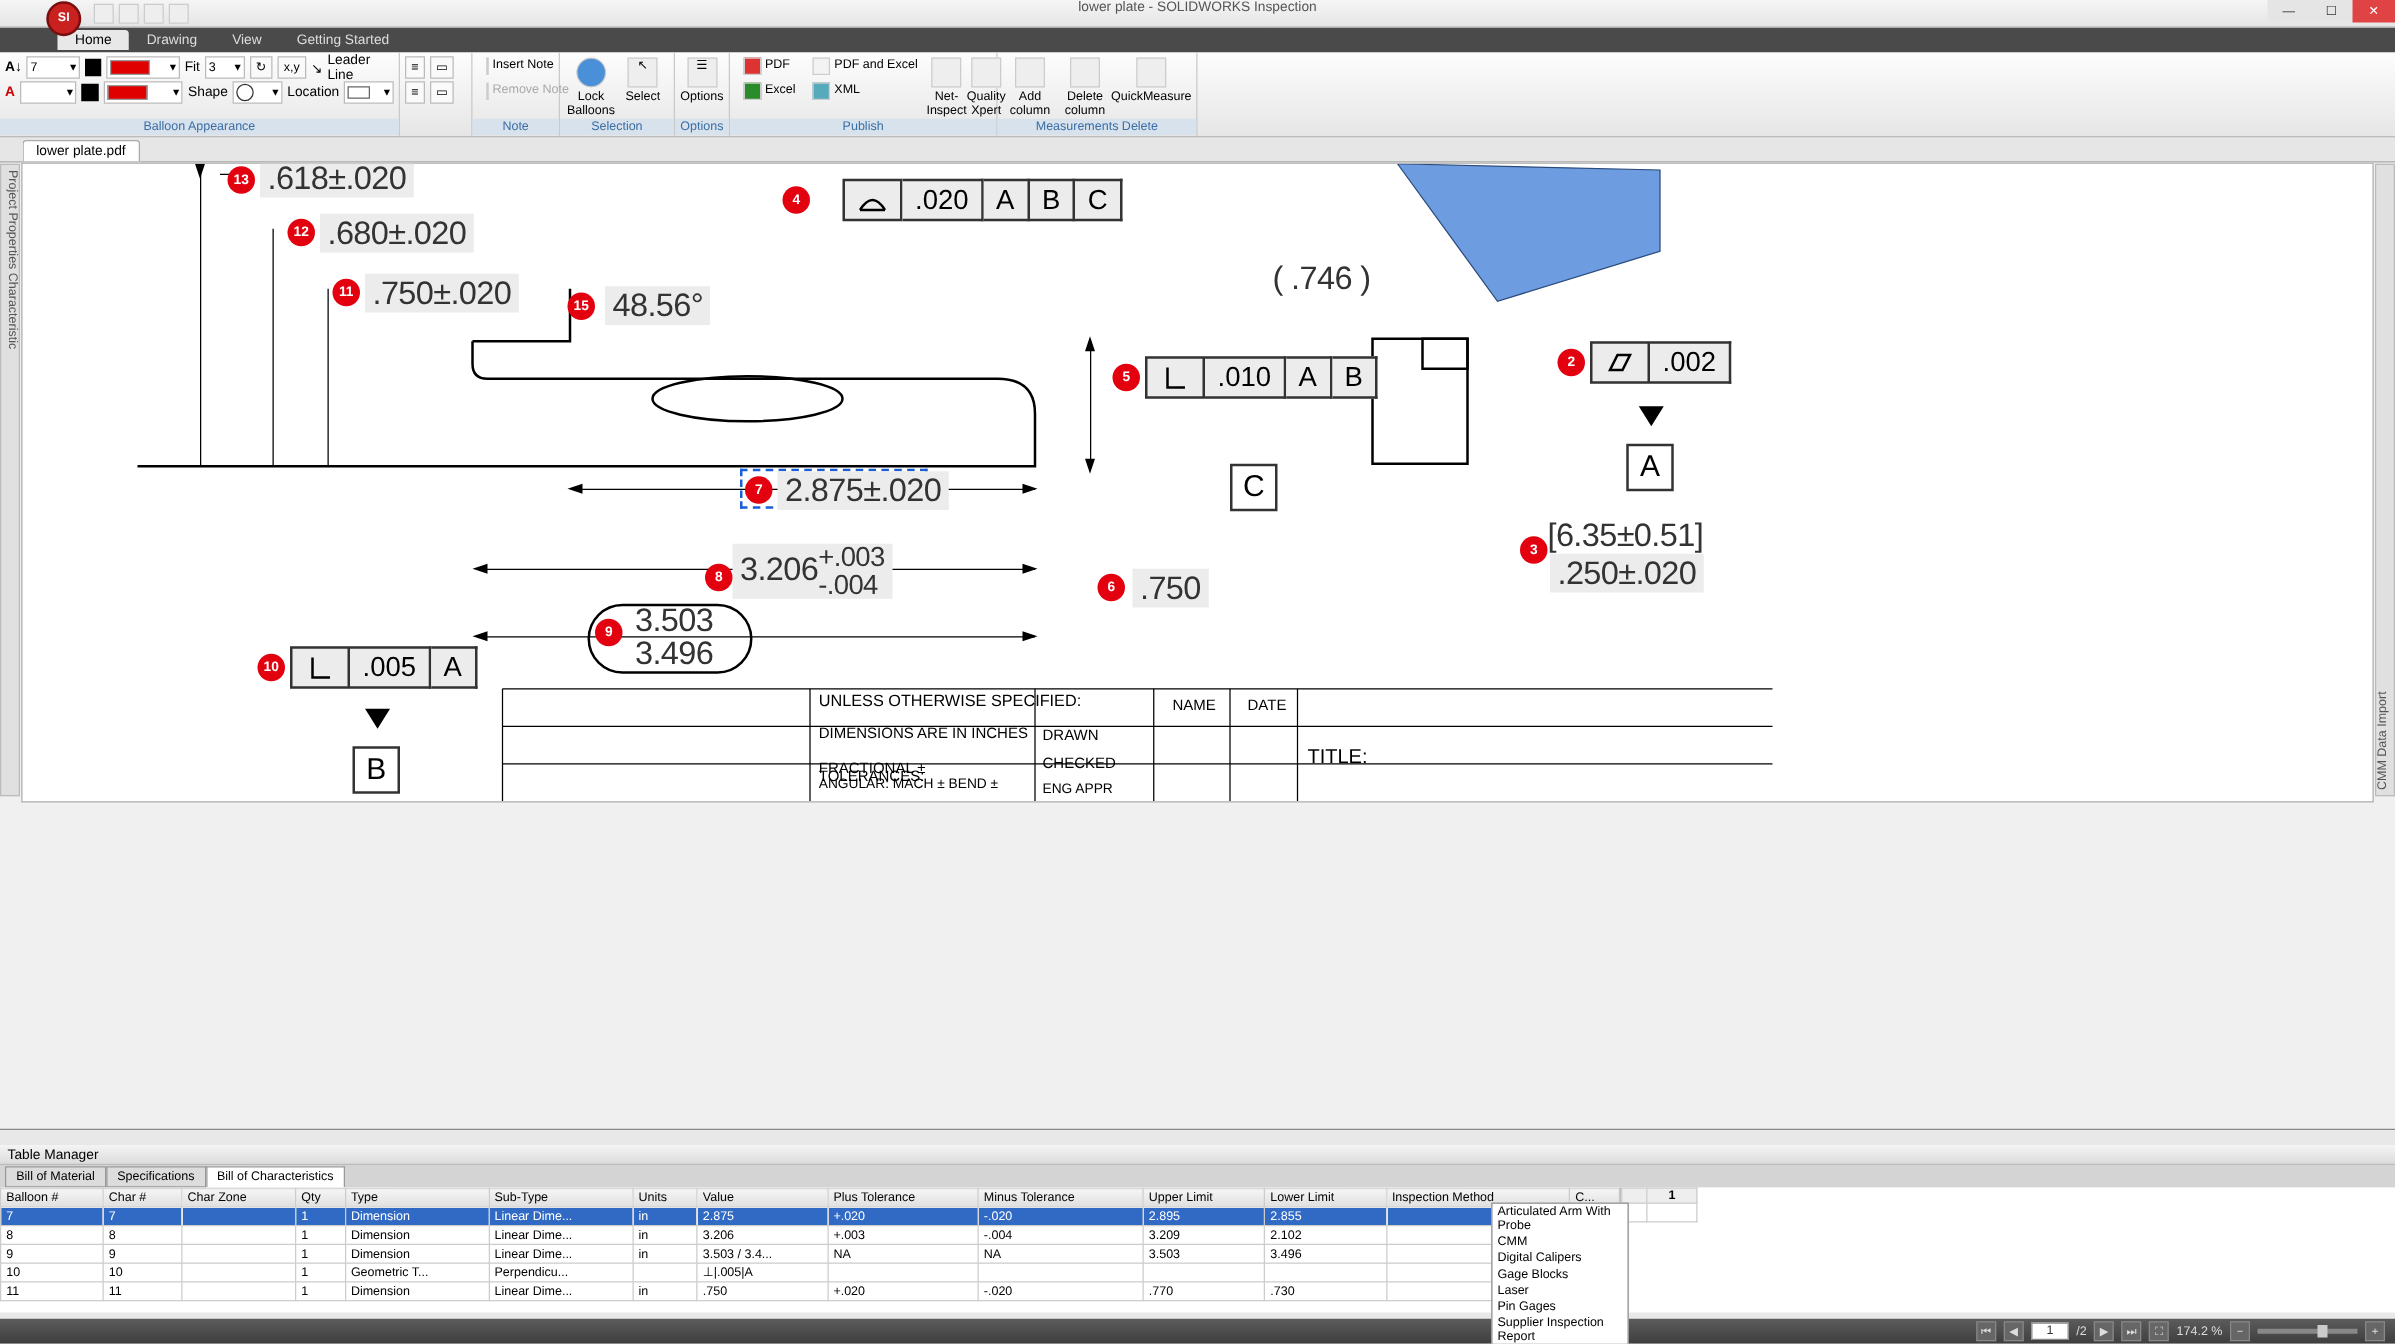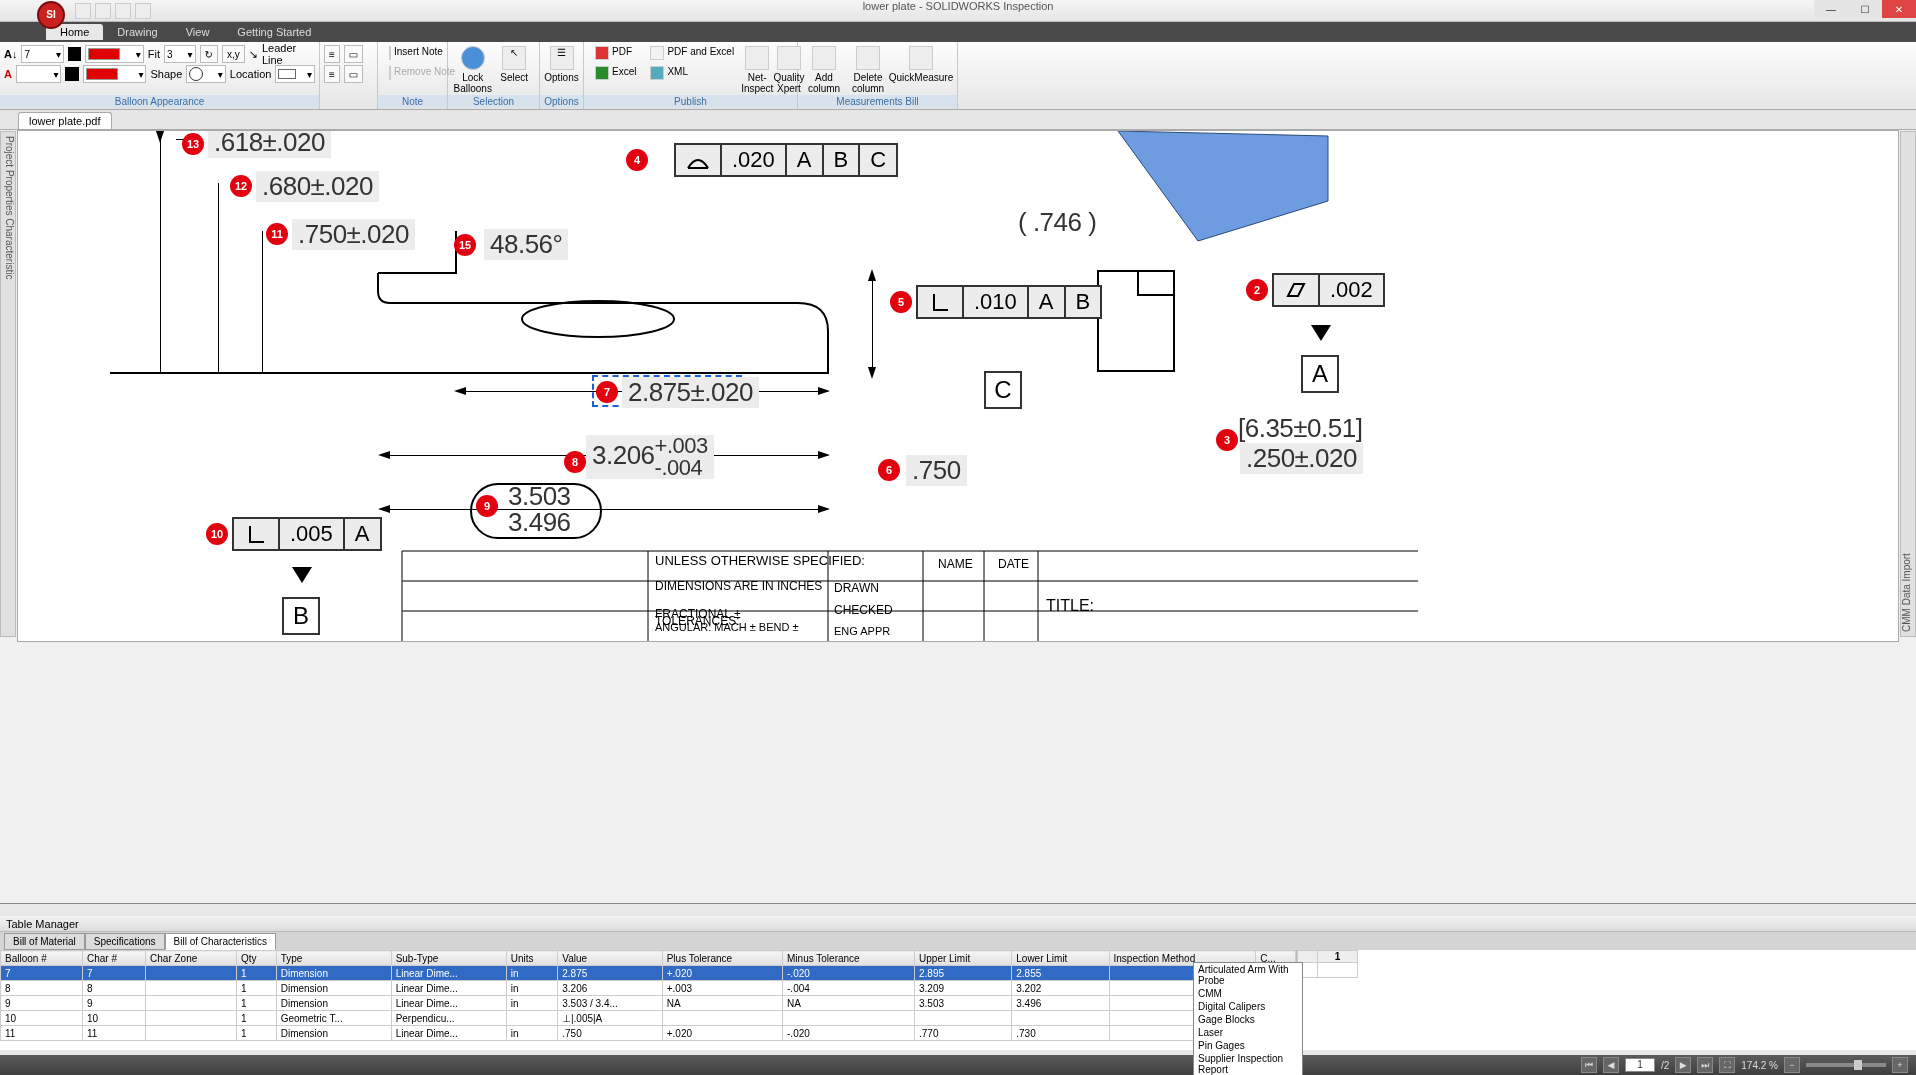--- a/index.html
+++ b/index.html
@@ -248,21 +248,21 @@
         <span>Add column</span>
       </div>
     <div class="rbigbtn">
         <div class="icn"></div>
         <span>Delete column</span>
       </div>
     <div class="rbigbtn" style="width:62px">
         <div class="icn"></div>
         <span>QuickMeasure</span>
       </div>
-    <div class="ribbon-group-label">Measurements Bill</div>
+    <div class="ribbon-group-label">Measurements Delete</div>
   </div>
 </div>
 
 <div class="doctabs">
   <div class="doctab">lower plate.pdf</div>
 </div>
 
 <div class="side-left">Project Properties   Characteristic</div>
 <div class="side-right">CMM Data Import</div>
 
@@ -462,21 +462,21 @@
               <td>8</td>
               <td></td>
               <td>1</td>
               <td>Dimension</td>
               <td>Linear Dime...</td>
               <td>in</td>
               <td>3.206</td>
               <td>+.003</td>
               <td>-.004</td>
               <td>3.209</td>
-              <td>3.202</td>
+              <td>2.102</td>
               <td></td>
               <td></td>
             </tr>
             <tr>
               <td>9</td>
               <td>9</td>
               <td></td>
               <td>1</td>
               <td>Dimension</td>
               <td>Linear Dime...</td>

